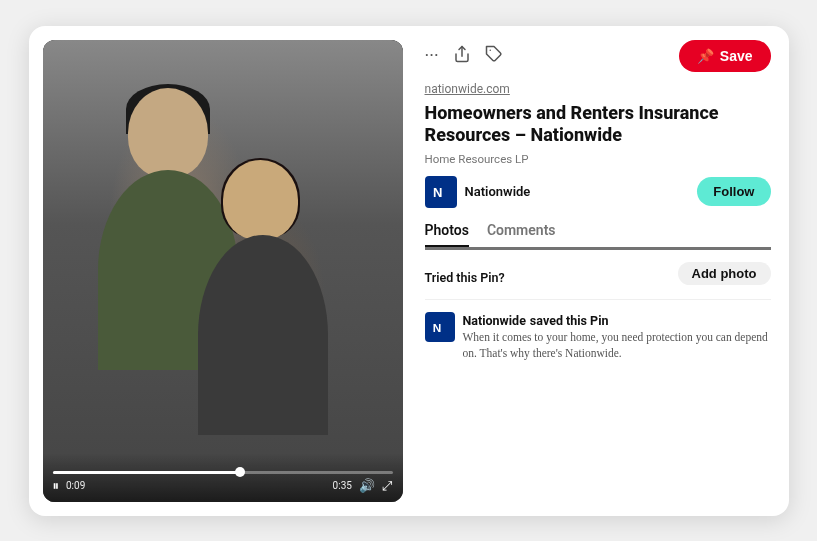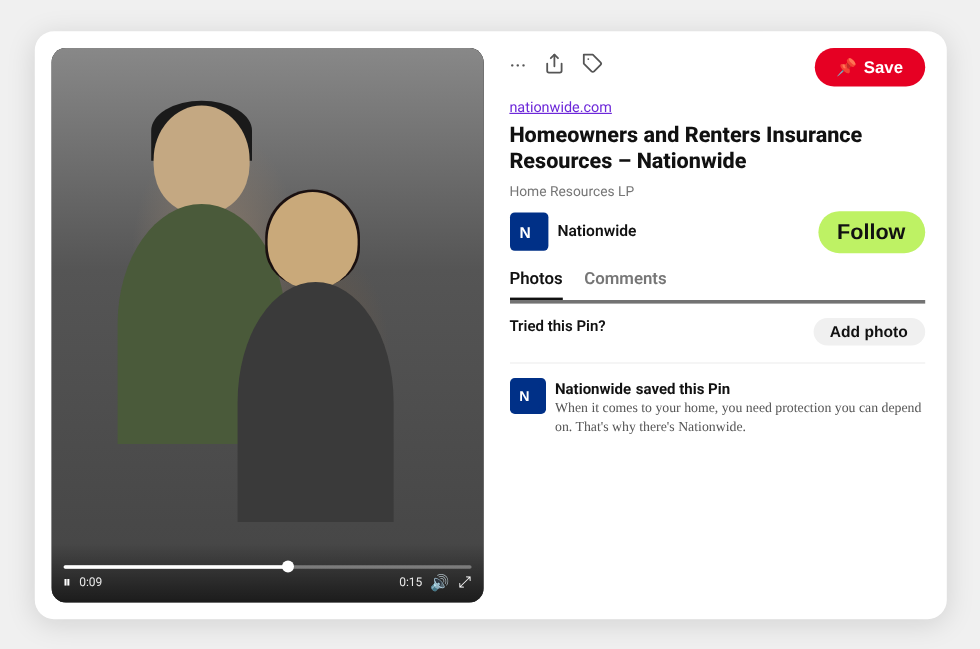--- a/index.html
+++ b/index.html
@@ -176,21 +176,21 @@
       font-weight: 700;
       cursor: pointer;
       display: flex;
       align-items: center;
       gap: 5px;
     }
     .save-btn .pin-icon {
       font-size: 14px;
     }
     .source-link {
-      color: #6d28d9;
+      color: #737373;
       font-size: 12px;
       text-decoration: underline;
       margin-bottom: 6px;
       cursor: pointer;
     }
     .pin-title {
       font-size: 18px;
       font-weight: 800;
       color: #111;
       line-height: 1.25;
@@ -217,25 +217,25 @@
       overflow: hidden;
       flex-shrink: 0;
     }
     .account-name {
       font-size: 13px;
       font-weight: 600;
       color: #111;
       flex: 1;
     }
     .follow-btn {
-      background: #bef264;
+      background: #5eead4;
       border: none;
       border-radius: 22px;
       padding: 7px 16px;
-      font-size: 18px;
+      font-size: 13px;
       font-weight: 600;
       color: #111;
       cursor: pointer;
     }
     .tabs-row {
       display: flex;
       gap: 18px;
       border-bottom: 3px solid #737373;
       margin-bottom: 12px;
     }
@@ -246,21 +246,21 @@
       padding-bottom: 7px;
       cursor: pointer;
       border-bottom: 2px solid transparent;
     }
     .tab.active {
       color: #111;
       border-bottom: 2px solid #111;
     }
     .tried-row {
       display: flex;
-      align-items: flex-start;
+      align-items: flex-end;
       margin-bottom: 14px;
     }
     .tried-text-block { flex: 1; }
     .tried-title {
       font-size: 12.5px;
       font-weight: 600;
       color: #111;
     }
     .tried-sub {
       font-size: 11px;
@@ -326,21 +326,21 @@
       <div class="person2-body"></div>
       <div class="video-controls">
         <div class="progress-bar-container">
           <div class="progress-bar-fill"></div>
           <div class="progress-dot"></div>
         </div>
         <div class="controls-row">
           <span class="ctrl-btn">⏸</span>
           <span class="time-text">0:09</span>
           <div class="ctrl-spacer"></div>
-          <span class="time-text">0:15</span>
+          <span class="time-text">0:35</span>
           <span class="ctrl-btn">🔊</span>
           <span class="ctrl-btn">⤢</span>
         </div>
       </div>
     </div>
   </div>
 
   <div class="right-panel">
 
     <div class="top-actions">

